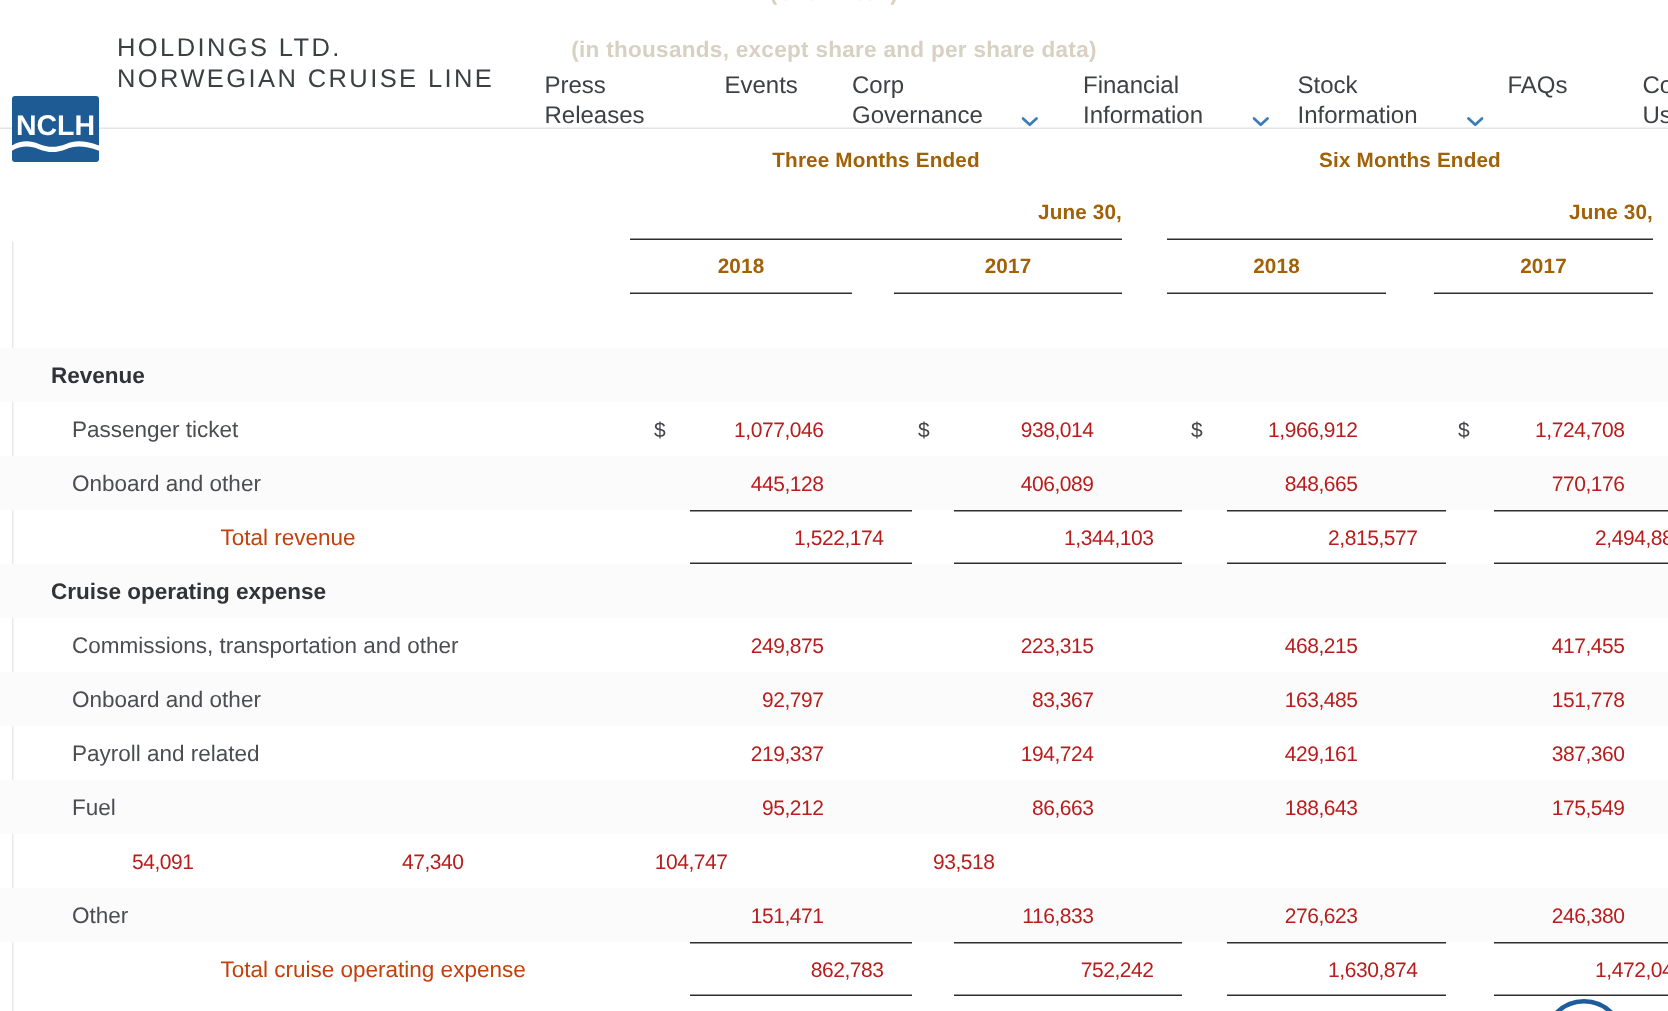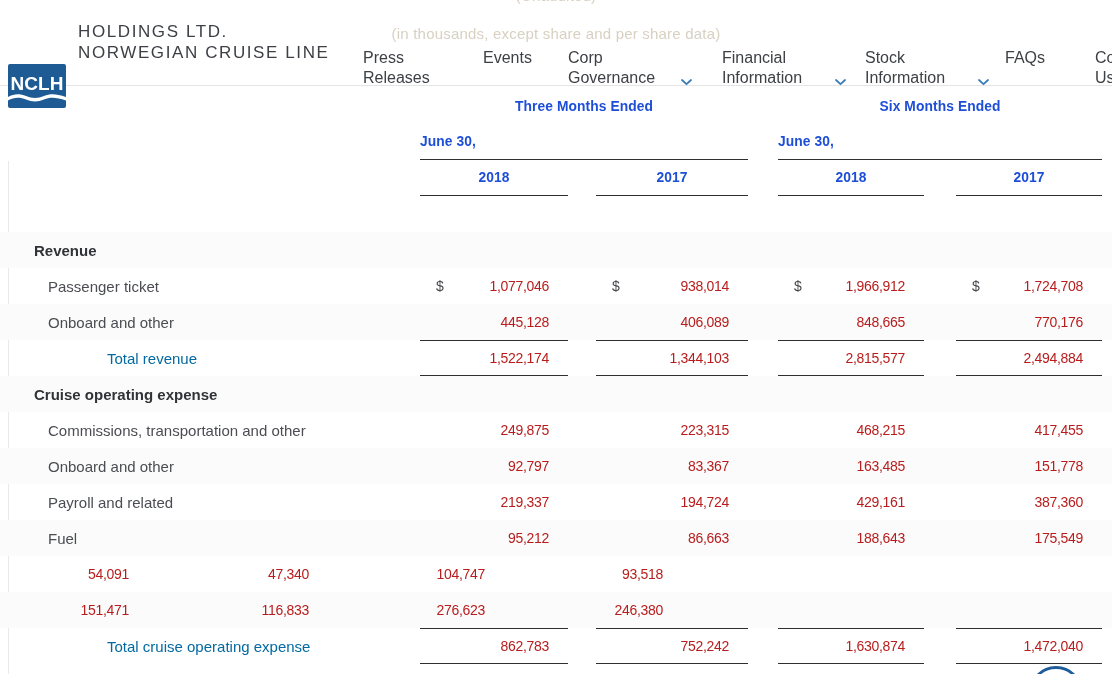--- a/index.html
+++ b/index.html
@@ -3,48 +3,48 @@
 <meta charset="utf-8">
 <style>
   html,body{margin:0;padding:0;}
   body{
     width:1112px;height:674px;position:relative;overflow:hidden;
     background:#ffffff;font-family:"Liberation Sans", sans-serif;
     -webkit-font-smoothing:antialiased;
   }
   
   .site-header{position:absolute;left:0;top:0;width:1112px;height:85px;background:#ffffff;border-bottom:1px solid #e4e4e4;z-index:5;}
-  .note{position:absolute;left:0;width:1112px;text-align:center;font-weight:normal;font-size:15px;color:#d8d1c2;letter-spacing:.2px;z-index:1;white-space:nowrap;}
+  .note{position:absolute;left:0;width:1112px;text-align:center;font-weight:bold;font-size:15px;color:#d8d1c2;letter-spacing:.2px;z-index:1;white-space:nowrap;}
   .note-unaudited{top:-13px;}
   .note-units{top:25px;}
   .logo{position:absolute;left:8px;top:20px;z-index:2;cursor:pointer;margin-top:44px;}
   .brand-name{position:absolute;left:78px;top:21px;z-index:2;font-size:17px;line-height:21px;letter-spacing:1.6px;color:#3c3f44;white-space:nowrap;}
   .nav{position:absolute;left:0;top:0;width:100%;height:85px;z-index:3;margin:0;padding:0;list-style:none;}
   .nav-item{position:absolute;top:24px;font-size:16px;line-height:20px;color:#3d4045;cursor:pointer;white-space:nowrap;margin-top:24px;}
   .nav-item .chev{position:absolute;top:23px;left:113px;}
   
   .fin-table{position:absolute;left:0;top:88px;width:1112px;z-index:2;
     color:#4b4d52;font-size:15px;}
   .hrow,.t-row{display:flex;align-items:center;height:36px;}
   .sp{width:420px;flex:0 0 auto;}
   .g1{width:328px;flex:0 0 auto;text-align:center;}
   .ggap{width:30px;flex:0 0 auto;}
   .g2{width:324px;flex:0 0 auto;text-align:center;}
-  .htxt{font-weight:bold;font-size:13.8px;color:#1d4ed8;letter-spacing:.1px;}
-  .rule-b{height:100%;display:flex;align-items:center;justify-content:flex-start;box-sizing:border-box;border-bottom:1.5px solid #2f2f2f;}
+  .htxt{font-weight:bold;font-size:13.8px;color:#a16207;letter-spacing:.1px;}
+  .rule-b{height:100%;display:flex;align-items:center;justify-content:flex-end;box-sizing:border-box;border-bottom:1.5px solid #2f2f2f;}
   .ycol{height:100%;display:flex;align-items:center;justify-content:center;box-sizing:border-box;}
   .w1{width:148px;flex:0 0 auto;}
   .w2{width:152px;margin-left:28px;flex:0 0 auto;}
   .w3{width:146px;margin-left:30px;flex:0 0 auto;}
   .w4{width:146px;margin-left:32px;flex:0 0 auto;}
   .t-body .t-row:nth-child(even){background:#fbfbfb;}
   .lbl{width:420px;flex:0 0 auto;box-sizing:border-box;white-space:nowrap;overflow:hidden;}
   .ind-section{padding-left:34px;font-weight:bold;color:#313338;}
   .ind-item{padding-left:48px;color:#4b4d52;}
-  .ind-total{padding-left:107px;color:#0369a1;}
+  .ind-total{padding-left:107px;color:#c2410c;margin-left:40px;}
   .vcol{height:100%;display:flex;align-items:center;box-sizing:border-box;padding:0 19px 0 16px;}
   .vcol .dollar{font-size:14px;color:#46474b;}
   .vcol .num{flex:1;text-align:right;font-size:14px;letter-spacing:-0.3px;color:#b91c1c;white-space:nowrap;}
   .vcol.topline{border-top:1.5px solid #2f2f2f;}
   .vcol.bottomline{border-bottom:1.5px solid #2f2f2f;}
   .left-rule{position:absolute;left:8px;top:161px;width:1px;height:513px;background:#e9e9e9;z-index:1;}
   .back-to-top{position:absolute;left:1029px;top:666px;width:54px;height:54px;border-radius:50%;
     background:#ffffff;border:3px solid #1f5c9c;box-sizing:border-box;z-index:6;cursor:pointer;}
 </style>
 </head>
@@ -265,20 +265,21 @@
           <span class="num">47,340</span>
         </div>
         <div class="vcol w3">
           <span class="num">104,747</span>
         </div>
         <div class="vcol w4">
           <span class="num">93,518</span>
         </div>
       </div>
       <div class="t-row">
+        <div class="lbl ind-item">Other</div>
         <div class="vcol w1">
           <span class="num">151,471</span>
         </div>
         <div class="vcol w2">
           <span class="num">116,833</span>
         </div>
         <div class="vcol w3">
           <span class="num">276,623</span>
         </div>
         <div class="vcol w4">

